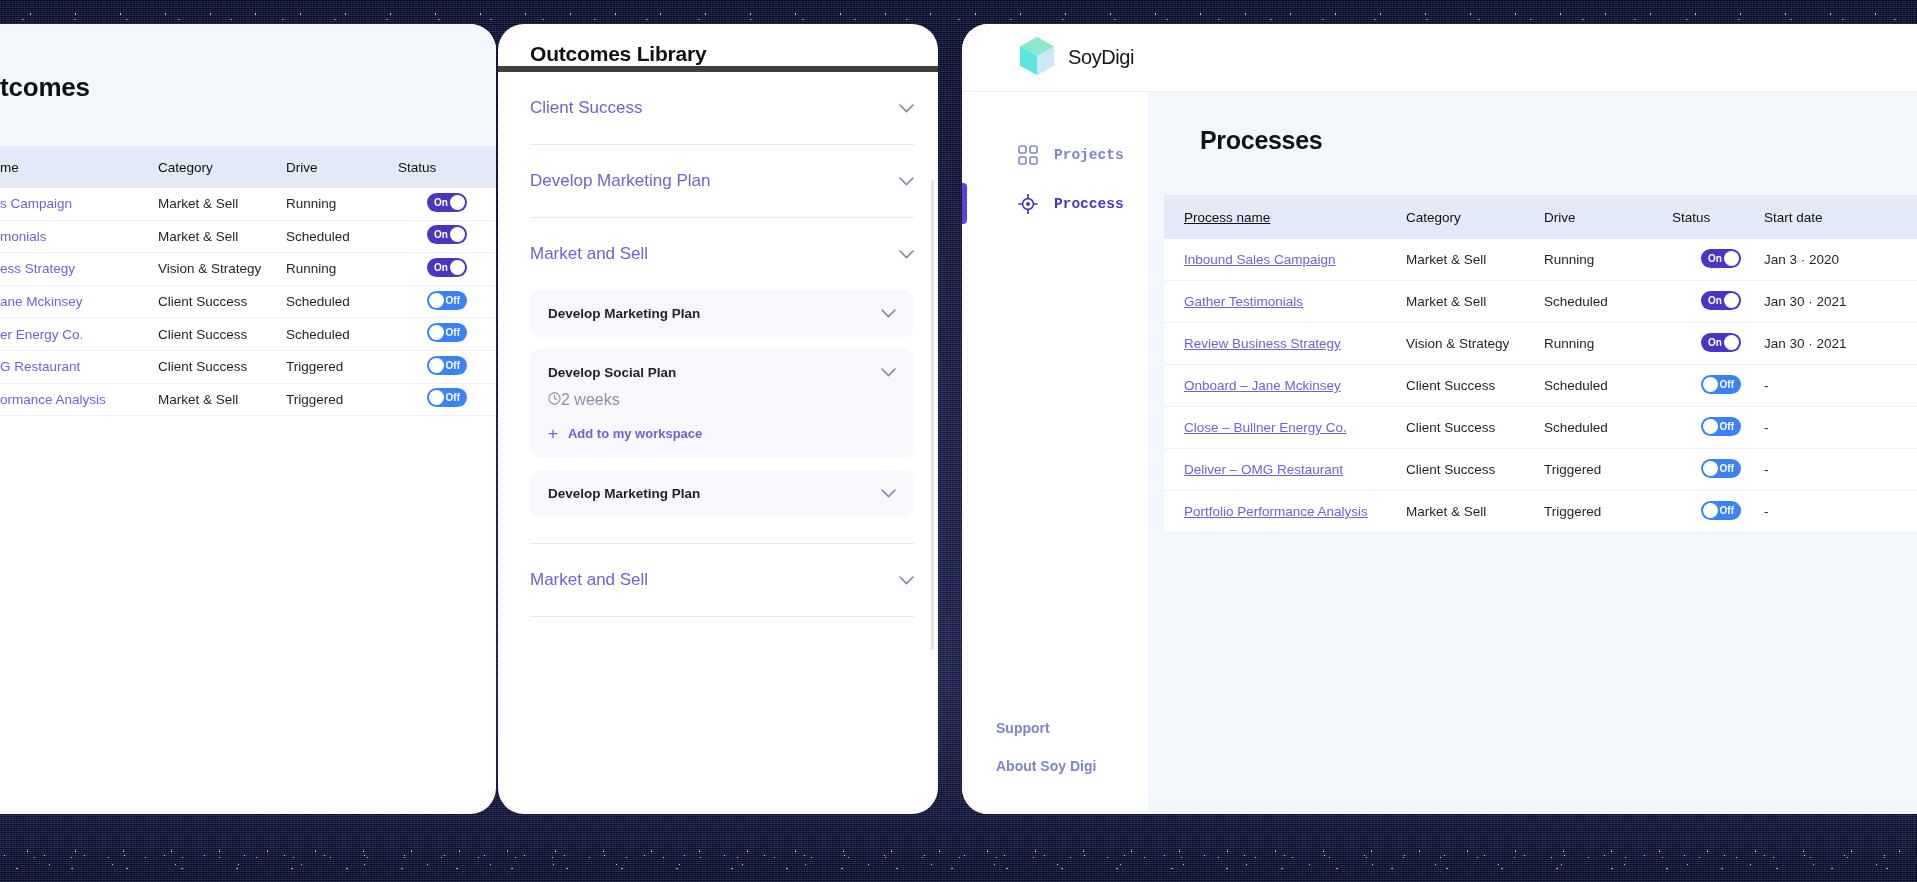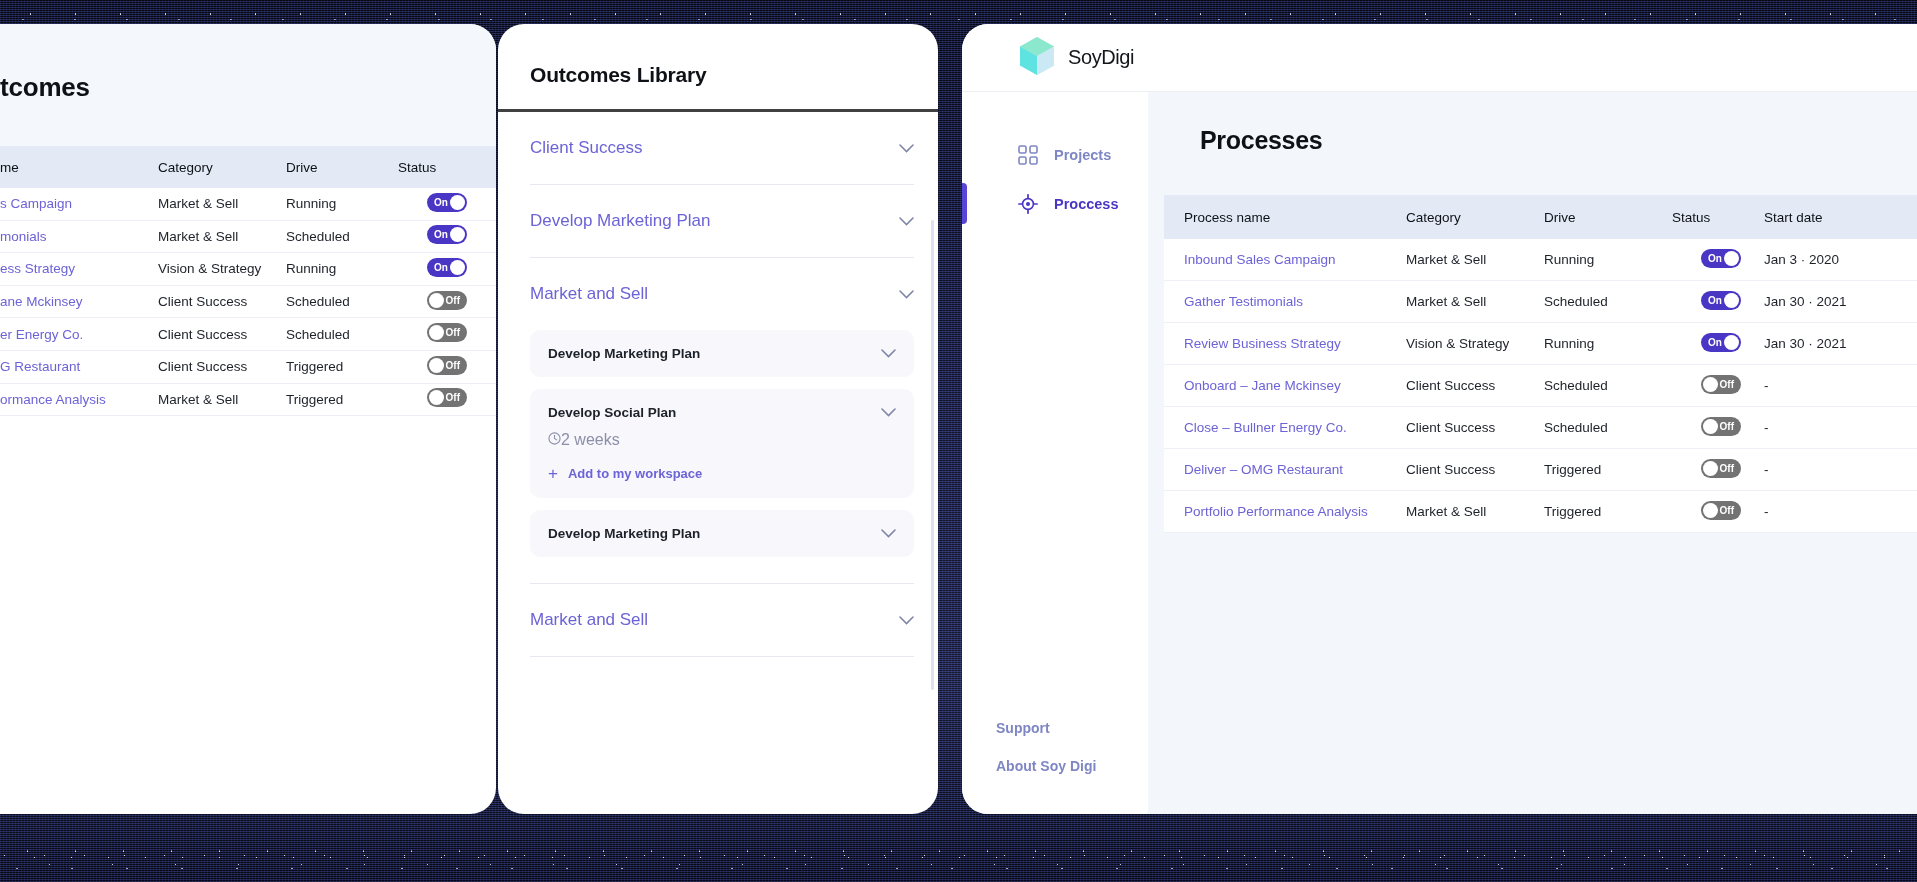--- a/index.html
+++ b/index.html
@@ -74,32 +74,32 @@
   .tgl span{
     font-size:10px; font-weight:700; color:#fff; position:absolute;
     line-height:19px;
   }
   .tgl.on{ background:#4a36c4; }
   .tgl.on span{ left:7px; }
   .tgl.on::after{
     content:""; position:absolute; right:2px; top:2px;
     width:15px; height:15px; border-radius:50%; background:#fff;
   }
-  .tgl.off{ background:#737373; }
+  .tgl.off{ background:#3b82f6; }
   .tgl.off span{ right:7px; }
   .tgl.off::after{
     content:""; position:absolute; left:2px; top:2px;
     width:15px; height:15px; border-radius:50%; background:#fff;
   }
 
   
   #panel-mid{ left:498px; top:24px; width:440px; height:790px; }
   .mid-head{
-    height:88px; display:flex; align-items:center;
-    padding:17px 0 0 32px; border-bottom:3px solid #404040;
+    height:48px; display:flex; align-items:center;
+    padding:17px 0 0 32px; border-bottom:6px solid #404040;
   }
   .mid-title{ font-size:21px; font-weight:700; color:#0e1116; letter-spacing:-.2px; }
   .mid-body{ position:relative; height:722px; padding:0 24px 0 32px; }
 
   .grp{ border-bottom:1px solid #e7e9f2; }
   .grp-head{
     display:flex; align-items:center; justify-content:space-between;
     height:72px; cursor:pointer;
   }
   .grp-title{ font-size:17px; font-weight:500; color:#6c63d6; }
@@ -143,21 +143,21 @@
   .brand{ font-size:20px; font-weight:400; color:#14161d; letter-spacing:-.4px; }
 
   .rp-main{ display:flex; height:722px; }
   .sidebar{
     width:186px; background:#fff; position:relative;
     display:flex; flex-direction:column; padding-top:38px;
   }
   .nav-item{
     display:flex; align-items:center; gap:16px;
     height:49px; padding-left:56px; position:relative; cursor:pointer;
-    color:#7f86c4; font-size:14.5px; font-weight:600;
+    color:#7f86c4; font-size:14.5px; font-weight:600;font-family:Liberation Mono, monospace;
   }
   .nav-item.active{ color:#4a36c4; }
   .nav-item.active::before{
     content:""; position:absolute; left:0; top:4px;
     width:5px; height:41px; background:#5a45d6; border-radius:0 4px 4px 0;
   }
   .nav-ico{ width:20px; height:20px; display:block; flex:none; }
   .nav-gap{ flex:1; }
   .nav-foot{ padding:0 0 40px 34px; }
   .nav-foot a{
@@ -174,21 +174,21 @@
   .rthead{
     display:flex; align-items:center; height:44px;
     background:#e4eaf5; padding-left:20px;
   }
   .rthead div{ font-size:13.5px; color:#0e1116; }
   .rtrow{
     display:flex; align-items:center; height:42px;
     padding-left:20px; background:#fff; border-bottom:1px solid #edf0f6;
   }
   .rtrow div{ font-size:13.5px; }
-  .rc-name{ width:222px; color:#6c63d6; cursor:pointer; }
+  .rc-name{ width:222px; color:#6c63d6; cursor:pointer;text-decoration:underline; }
   .rc-cat { width:138px; color:#1d2129; }
   .rc-drv { width:128px; color:#1d2129; }
   .rc-sts { width:92px; }
   .rc-dat { width:130px; color:#1d2129; }
 </style>
 </head>
 <body>
 
 <div id="backdrop"></div>
 <div id="noise"></div>

